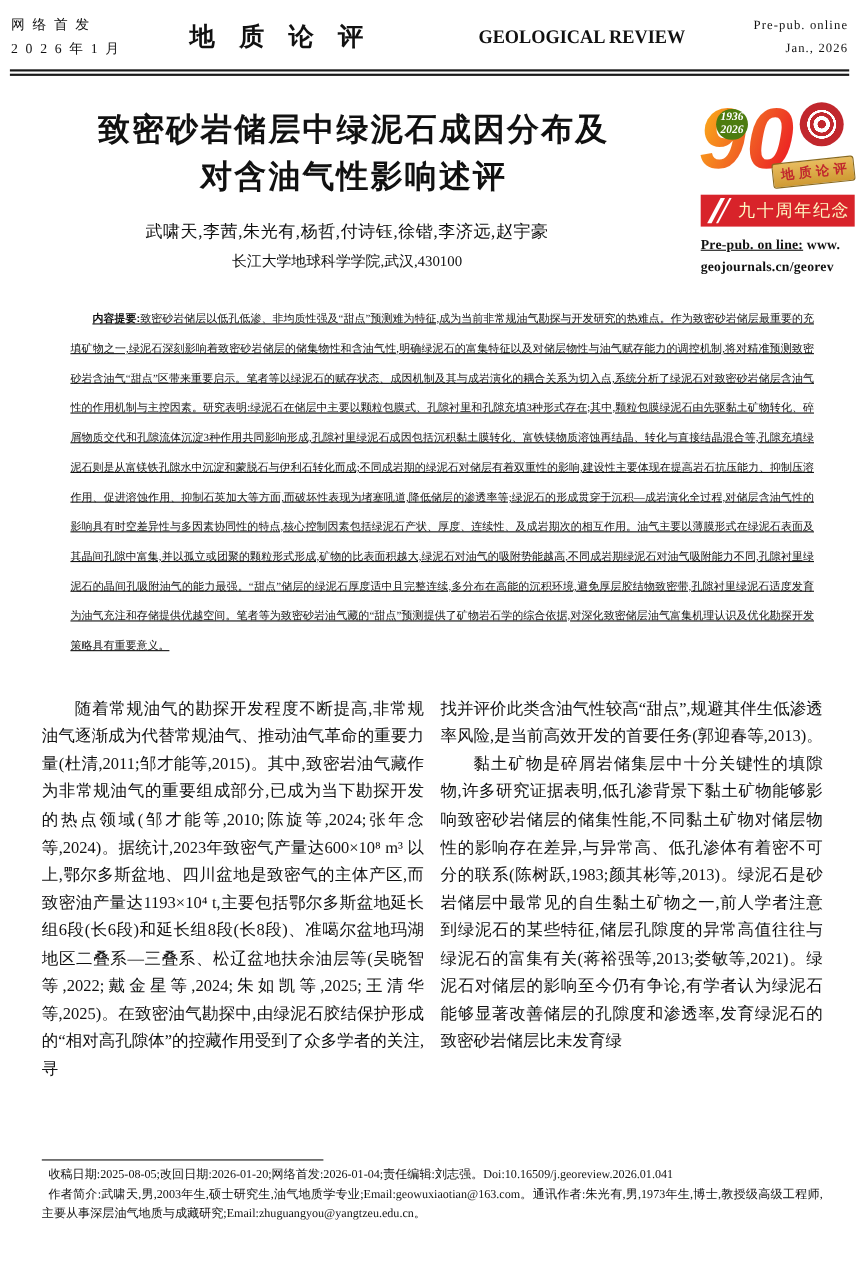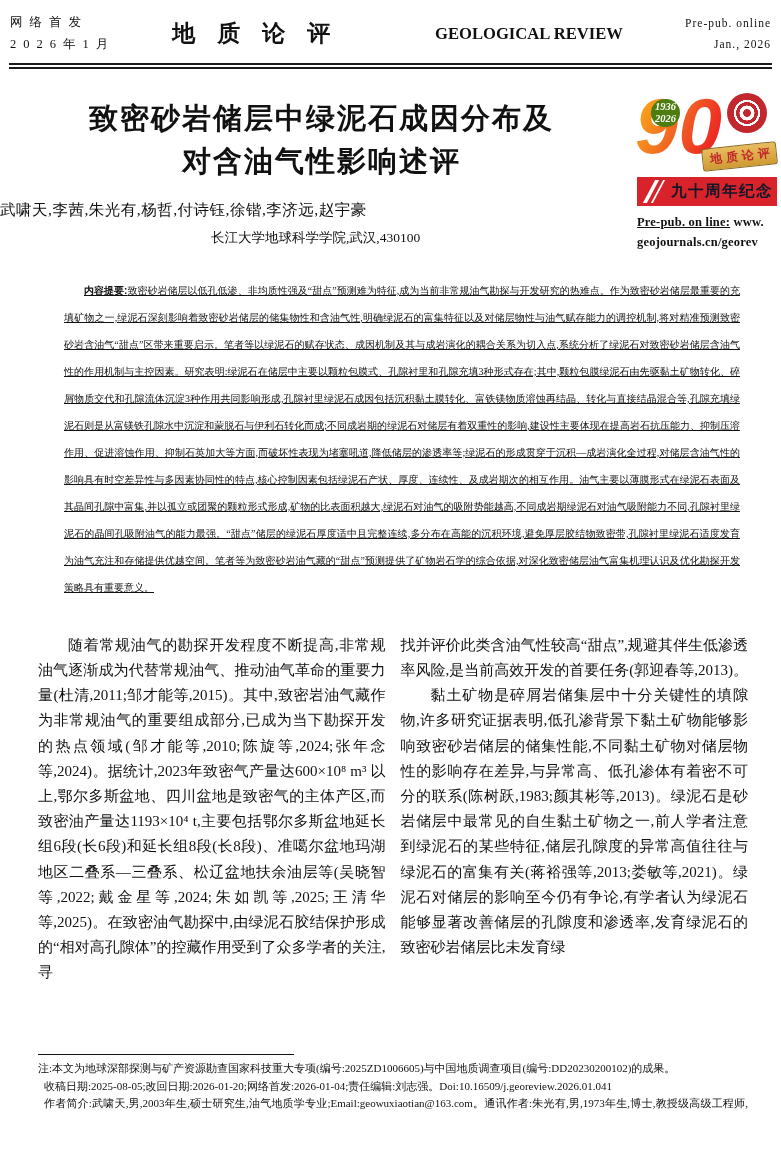--- a/index.html
+++ b/index.html
@@ -12,40 +12,40 @@
   .hdr-left{font-size:12.5px;line-height:1.75;letter-spacing:7px;white-space:nowrap;}
   .hdr-center{display:flex;align-items:center;gap:78px;}
   .jcn{font-size:23px;font-weight:bold;letter-spacing:22px;white-space:nowrap;}
   .jen{font-size:17.5px;font-weight:bold;white-space:nowrap;transform:scaleX(.95);}
   .hdr-right{font-size:11.5px;line-height:1.8;text-align:right;white-space:nowrap;letter-spacing:1px;}
   .rule{margin:3px 9px 0 9px;height:2px;border-top:2px solid #1a1a1a;border-bottom:2px solid #1a1a1a;}
   
   .titleblock{position:relative;margin-top:28px;}
   .ttl{margin-right:150px;text-align:center;font-family:"Liberation Sans",sans-serif;
        font-weight:bold;font-size:29px;line-height:1.5;letter-spacing:2px;padding-left:12px;}
-  .authors{margin:16px 150px 0 0;font-size:15.5px;letter-spacing:.5px;}
+  .authors{margin:16px 150px 0 0;text-align:center;font-size:15.5px;letter-spacing:.5px;}
   .affil{margin:8px 150px 11px 0;text-align:center;font-size:13.5px;}
   
   .logo{position:absolute;right:4px;top:0px;width:140px;}
   .logo-art{position:relative;height:76px;}
   .logo-90{position:absolute;left:-2px;top:-14px;font-family:"Liberation Sans",sans-serif;
     font-size:78px;line-height:86px;font-weight:bold;font-style:italic;
     background:linear-gradient(115deg,#f9a11b 15%,#f05a24 55%,#ec1c24 90%);
     -webkit-background-clip:text;background-clip:text;color:transparent;}
   .logo-years{position:absolute;left:14px;top:2px;background:#4d7c0f;color:#fff;
     font-weight:bold;font-style:italic;font-size:10.5px;line-height:12px;
     padding:2px 4px;border-radius:14px;text-align:center;}
   .logo-years span{display:block;}
   .logo-seal{position:absolute;right:10px;top:-4px;width:40px;height:40px;border-radius:50%;
     background:radial-gradient(circle,#c1272d 0 13%,#fff 14% 26%,#c1272d 27% 38%,#fff 39% 46%,#c1272d 47% 100%);}
   .logo-banner{position:absolute;right:0px;top:48px;transform:rotate(-6deg);
     background:linear-gradient(#e8bc5e,#cf9a33);border:1px solid #8a6a1f;border-radius:3px;
     color:#c1272d;font-weight:bold;font-size:12px;letter-spacing:4px;padding:2px 2px 2px 7px;white-space:nowrap;}
-  .logo-band{position:relative;margin-top:4px;background:#d8232a;color:#0f172a;
-    font-family:"Liberation Sans",sans-serif;font-weight:bold;font-size:15.5px;letter-spacing:1.5px;
+  .logo-band{position:relative;margin-top:4px;background:#d8232a;color:#fef9c3;
+    font-family:"Liberation Sans",sans-serif;font-weight:normal;font-size:15.5px;letter-spacing:1.5px;
     text-align:right;padding:4px 4px 4px 0;white-space:nowrap;}
   .logo-band i{position:absolute;top:3px;bottom:3px;background:#fff;transform:skewX(-28deg);}
   .logo-band i.s1{left:12px;width:4px;}
   .logo-band i.s2{left:20px;width:2px;}
   .logo-url{margin-top:6px;font-size:12.5px;font-weight:bold;line-height:1.6;letter-spacing:.2px;}
   .logo-url .u{text-decoration:underline;}
   
   .abstract{margin:30px 41px 0 64px;font-size:10px;line-height:27px;text-align:justify;text-decoration:underline;}
   .abstract p{margin:0;text-indent:2em;}
   .kw{margin:0px 41px 0 64px;font-size:13.5px;line-height:22.6px;text-indent:2em;text-align:justify;}
@@ -126,18 +126,17 @@
       <p class="ind">随着常规油气的勘探开发程度不断提高,非常规油气逐渐成为代替常规油气、推动油气革命的重要力量(杜清,2011;邹才能等,2015)。其中,致密岩油气藏作为非常规油气的重要组成部分,已成为当下勘探开发的热点领域(邹才能等,2010;陈旋等,2024;张年念等,2024)。据统计,2023年致密气产量达600×10⁸ m³ 以上,鄂尔多斯盆地、四川盆地是致密气的主体产区,而致密油产量达1193×10⁴ t,主要包括鄂尔多斯盆地延长组6段(长6段)和延长组8段(长8段)、准噶尔盆地玛湖地区二叠系—三叠系、松辽盆地扶余油层等(吴晓智等,2022;戴金星等,2024;朱如凯等,2025;王清华等,2025)。在致密油气勘探中,由绿泥石胶结保护形成的“相对高孔隙体”的控藏作用受到了众多学者的关注,寻</p>
     </div>
     <div class="col">
       <p>找并评价此类含油气性较高“甜点”,规避其伴生低渗透率风险,是当前高效开发的首要任务(郭迎春等,2013)。</p>
       <p class="ind">黏土矿物是碎屑岩储集层中十分关键性的填隙物,许多研究证据表明,低孔渗背景下黏土矿物能够影响致密砂岩储层的储集性能,不同黏土矿物对储层物性的影响存在差异,与异常高、低孔渗体有着密不可分的联系(陈树跃,1983;颜其彬等,2013)。绿泥石是砂岩储层中最常见的自生黏土矿物之一,前人学者注意到绿泥石的某些特征,储层孔隙度的异常高值往往与绿泥石的富集有关(蒋裕强等,2013;娄敏等,2021)。绿泥石对储层的影响至今仍有争论,有学者认为绿泥石能够显著改善储层的孔隙度和渗透率,发育绿泥石的致密砂岩储层比未发育绿</p>
     </div>
   </div>
 
   <div class="foot">
     <div class="fn-rule"></div>
-    <p>注:本文为地球深部探测与矿产资源勘查国家科技重大专项(编号:2025ZD1006605)与中国地质调查项目(编号:DD20230200102)的成果。</p>
     <p class="ti">收稿日期:2025-08-05;改回日期:2026-01-20;网络首发:2026-01-04;责任编辑:刘志强。Doi:10.16509/j.georeview.2026.01.041</p>
     <p class="ti">作者简介:武啸天,男,2003年生,硕士研究生,油气地质学专业;Email:geowuxiaotian@163.com。通讯作者:朱光有,男,1973年生,博士,教授级高级工程师,主要从事深层油气地质与成藏研究;Email:zhuguangyou@yangtzeu.edu.cn。</p>
   </div>
 
 </div>
 
 </body></html>

